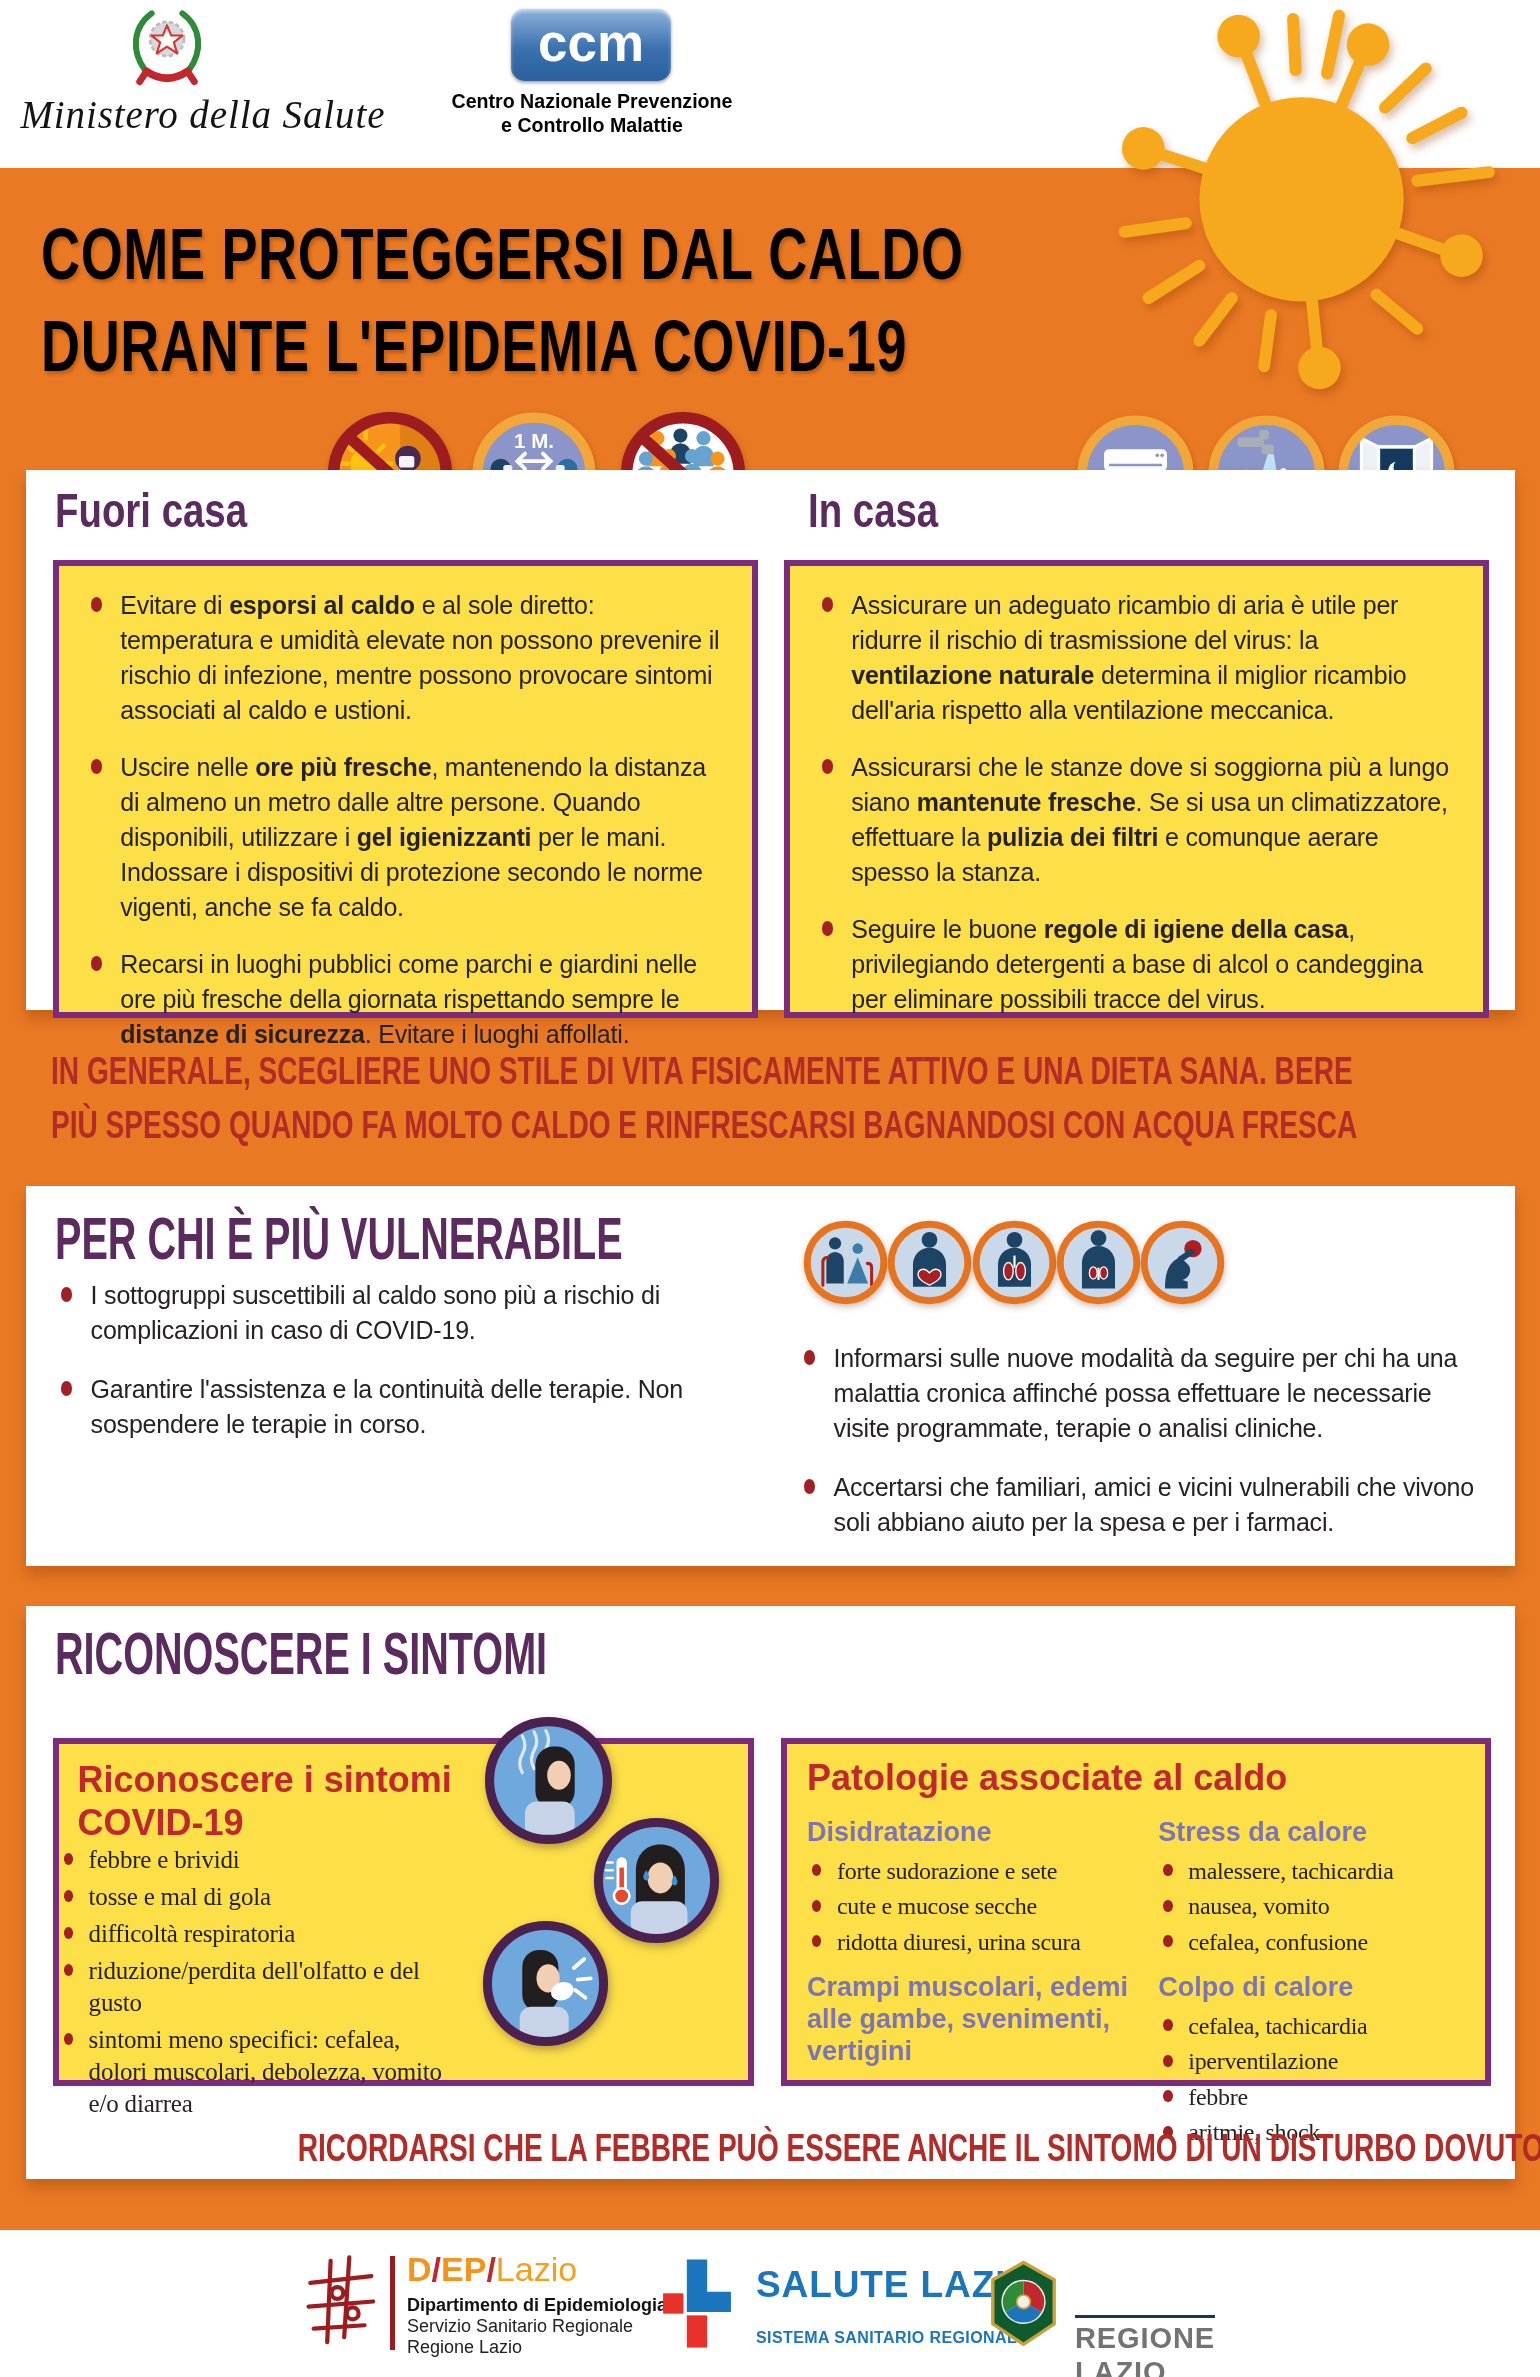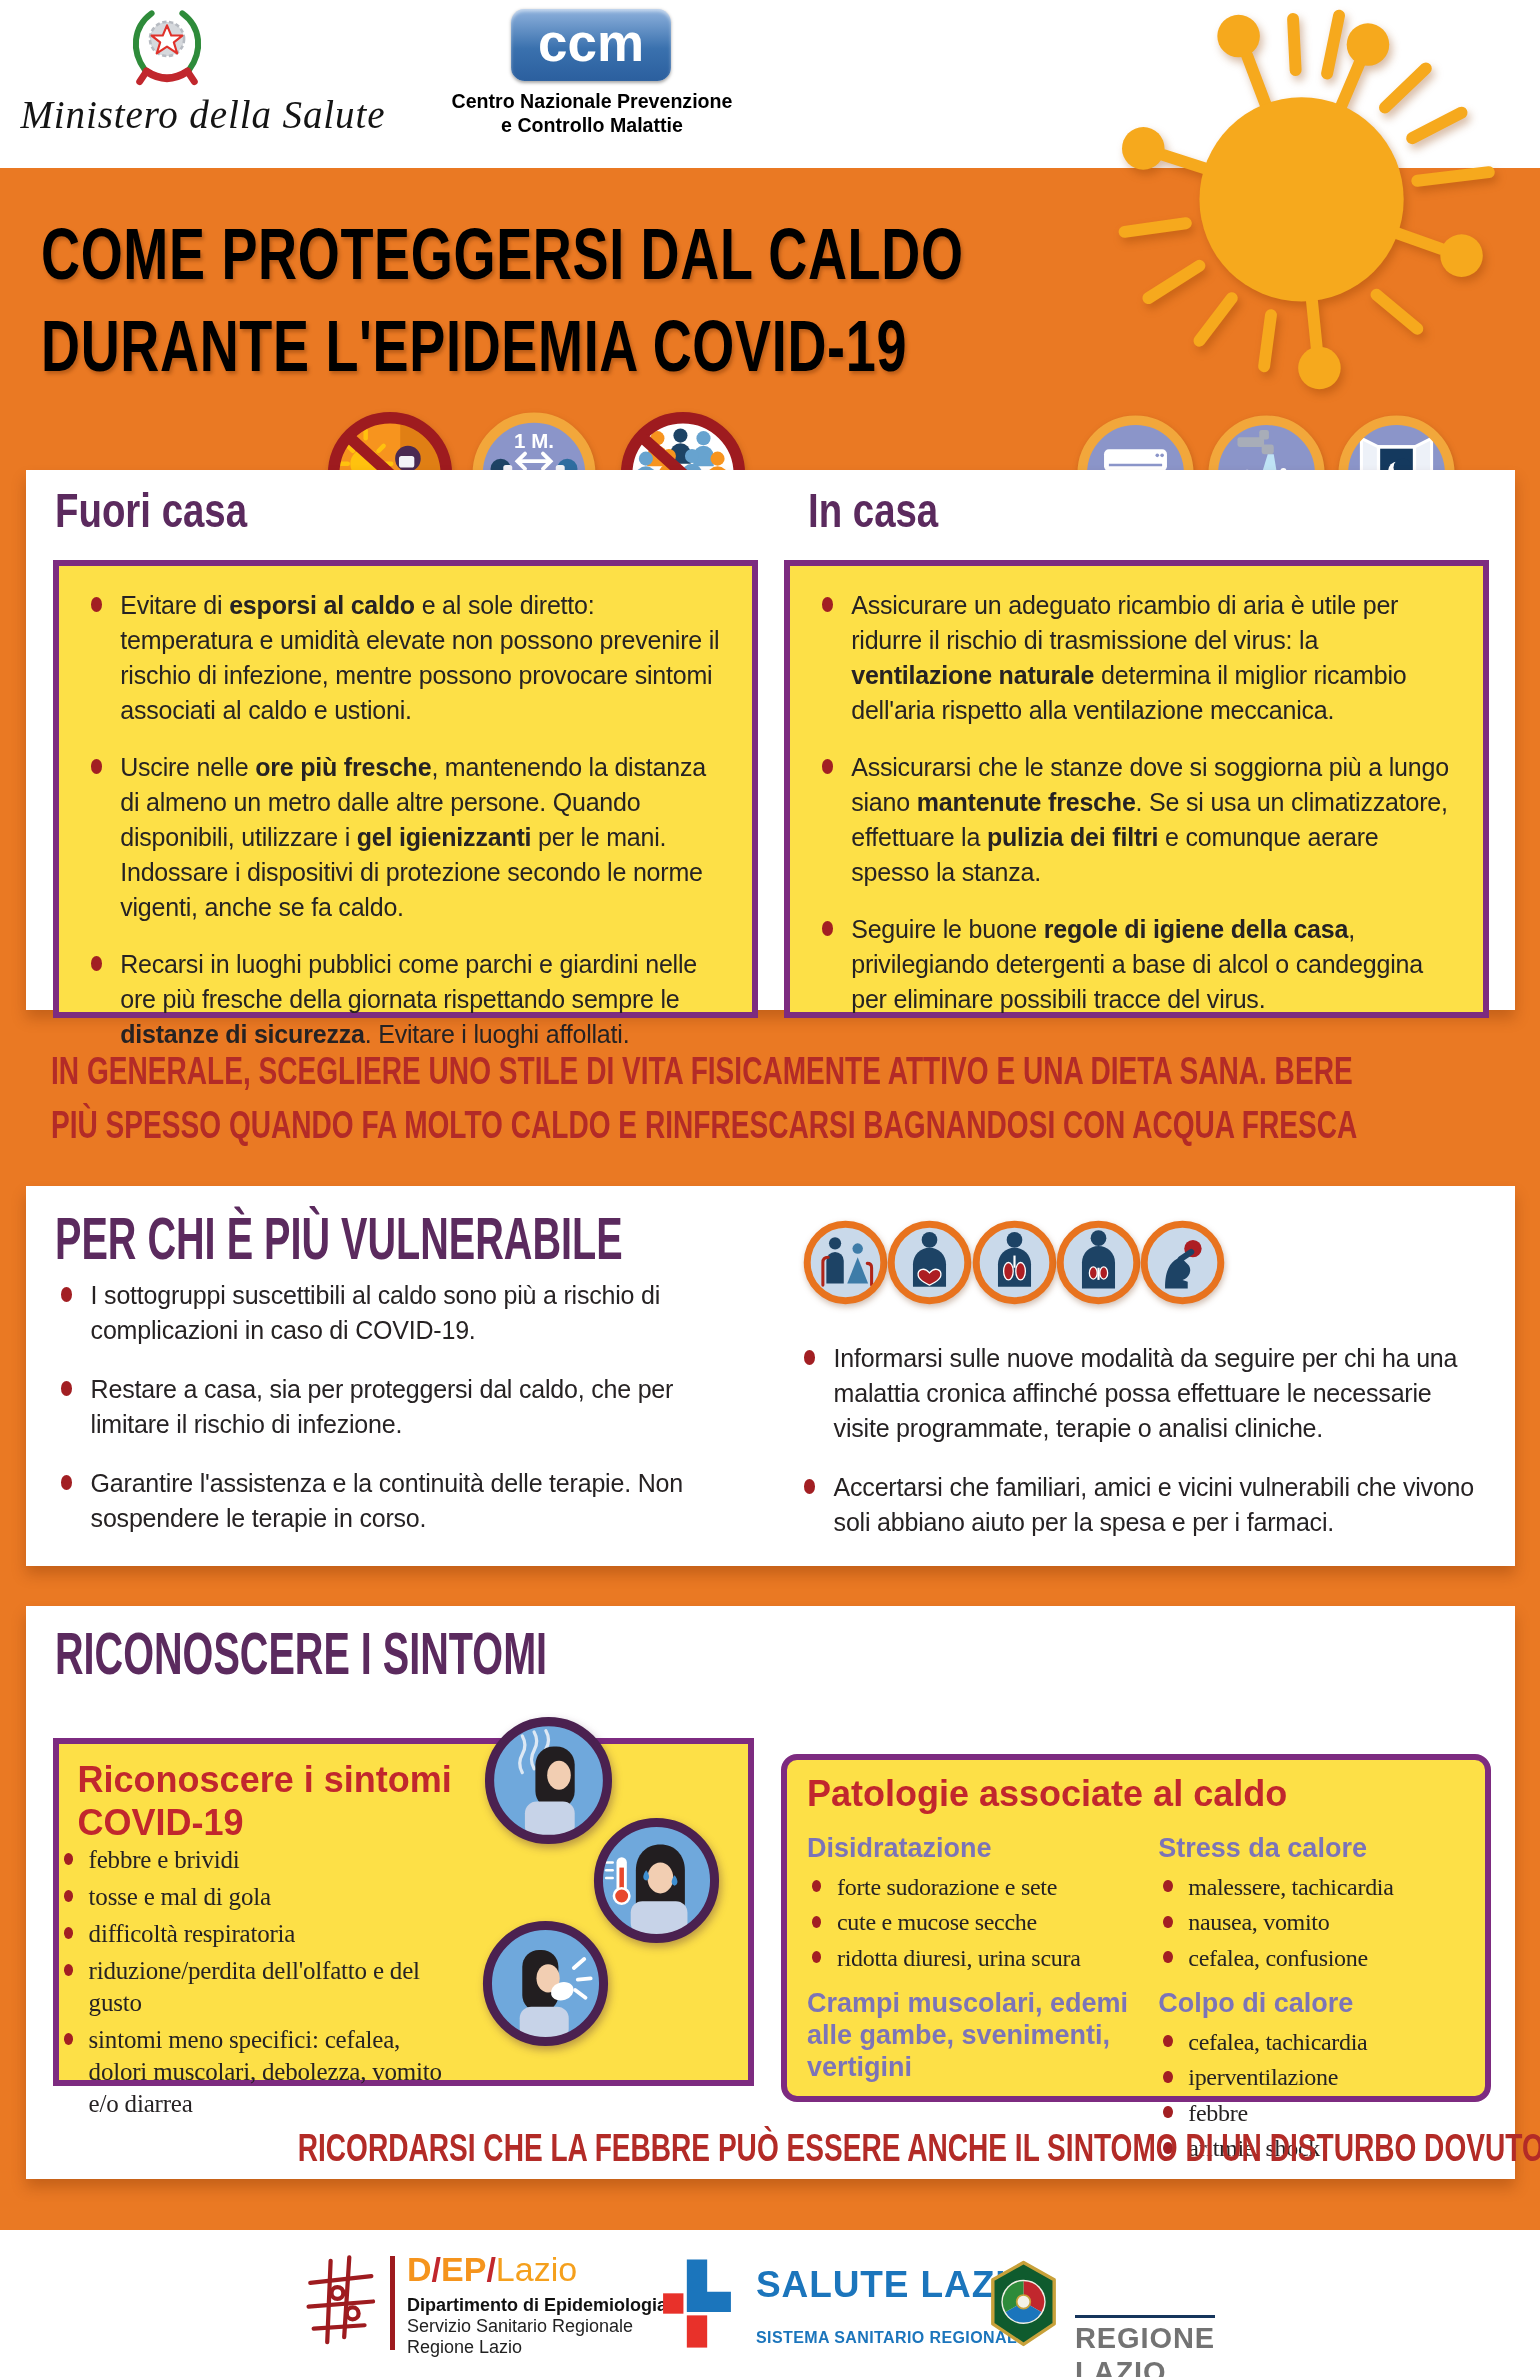--- a/index.html
+++ b/index.html
@@ -28,21 +28,21 @@
   .card1{top:470px;height:540px;}
   .card2{top:1186px;height:380px;}
   .card3{top:1606px;height:573px;}
   .sec-head{position:absolute;margin:0;color:#5B2A5E;font-weight:bold;white-space:nowrap;}
   .head-sm{font-size:48px;line-height:63px;transform:scaleX(.80);transform-origin:left center;}
   .head-lg{font-size:60px;line-height:75px;transform:scaleX(.66);transform-origin:left center;}
   .pbox{position:absolute;border:6px solid #7D2B80;background:#fde047;box-sizing:content-box;}
   .box1{left:27px;top:90px;width:693px;height:446px;padding:0;}
   .box2{left:758px;top:90px;width:693px;height:446px;}
   .box-covid{left:27px;top:132px;width:689px;height:336px;}
-  .box-pat{left:755px;top:148px;width:698px;height:336px;border-radius:16px;}
+  .box-pat{left:755px;top:132px;width:698px;height:336px;}
   
   ul.blist{list-style:none;margin:0;padding:0;}
   .blist li{position:relative;padding-left:36px;margin-bottom:22px;font-size:25px;line-height:35px;
       letter-spacing:-0.2px;color:#262223;}
   .blist li::before{content:"";position:absolute;left:6.8px;top:9.4px;width:11px;height:14.5px;
       border-radius:50%;background:#A21F23;}
   .blist .b{font-weight:bold;}
   .box1 ul, .box2 ul{margin:22px 25.6px 0 25.6px;}
   ul.slist li{padding-left:30px;margin-bottom:5.1px;font-size:25px;line-height:32px;font-family:Liberation Serif, serif;}
   ul.slist li::before{width:9.4px;height:12px;top:9.4px;left:5.1px;}
@@ -364,21 +364,20 @@
     <svg class="cicon" style="left:1113px;top:33px" width="87" height="87" viewBox="0 0 100 100">
       <circle cx="50" cy="50" r="44" fill="#C9D9EA"></circle>
       <circle cx="62" cy="34" r="10" fill="#AD1E23"></circle>
       <path d="M30 80 c0-22 6-32 18-36 l8 8 c6 6 2 16-6 18 l6 2 v8 z" fill="#1D4365"></path>
       <path d="M48 46 l12 -8" stroke="#1D4365" stroke-width="7" stroke-linecap="round"></path>
       <circle cx="50" cy="50" r="44" fill="none" stroke="#E8731E" stroke-width="8"></circle>
     </svg>
 
     <ul class="blist vcol-left">
         <li><span class="txt"><span>I sottogruppi suscettibili al caldo sono più a rischio di complicazioni in caso di COVID-19.</span></span></li>
-        <li><span class="txt"><span>Restare a casa, sia per proteggersi dal caldo, che per limitare il rischio di infezione.</span></span></li>
         <li><span class="txt"><span>Garantire l'assistenza e la continuità delle terapie. Non sospendere le terapie in corso.</span></span></li>
       </ul>
     <ul class="blist vcol-right">
         <li><span class="txt"><span>Informarsi sulle nuove modalità da seguire per chi ha una malattia cronica affinché possa effettuare le necessarie visite programmate, terapie o analisi cliniche.</span></span></li>
         <li><span class="txt"><span>Accertarsi che familiari, amici e vicini vulnerabili che vivono soli abbiano aiuto per la spesa e per i farmaci.</span></span></li>
       </ul>
   </section>
 
   <section class="card card3">
     <h2 class="sec-head head-lg" style="left:29px;top:10.2px">RICONOSCERE I SINTOMI</h2>

